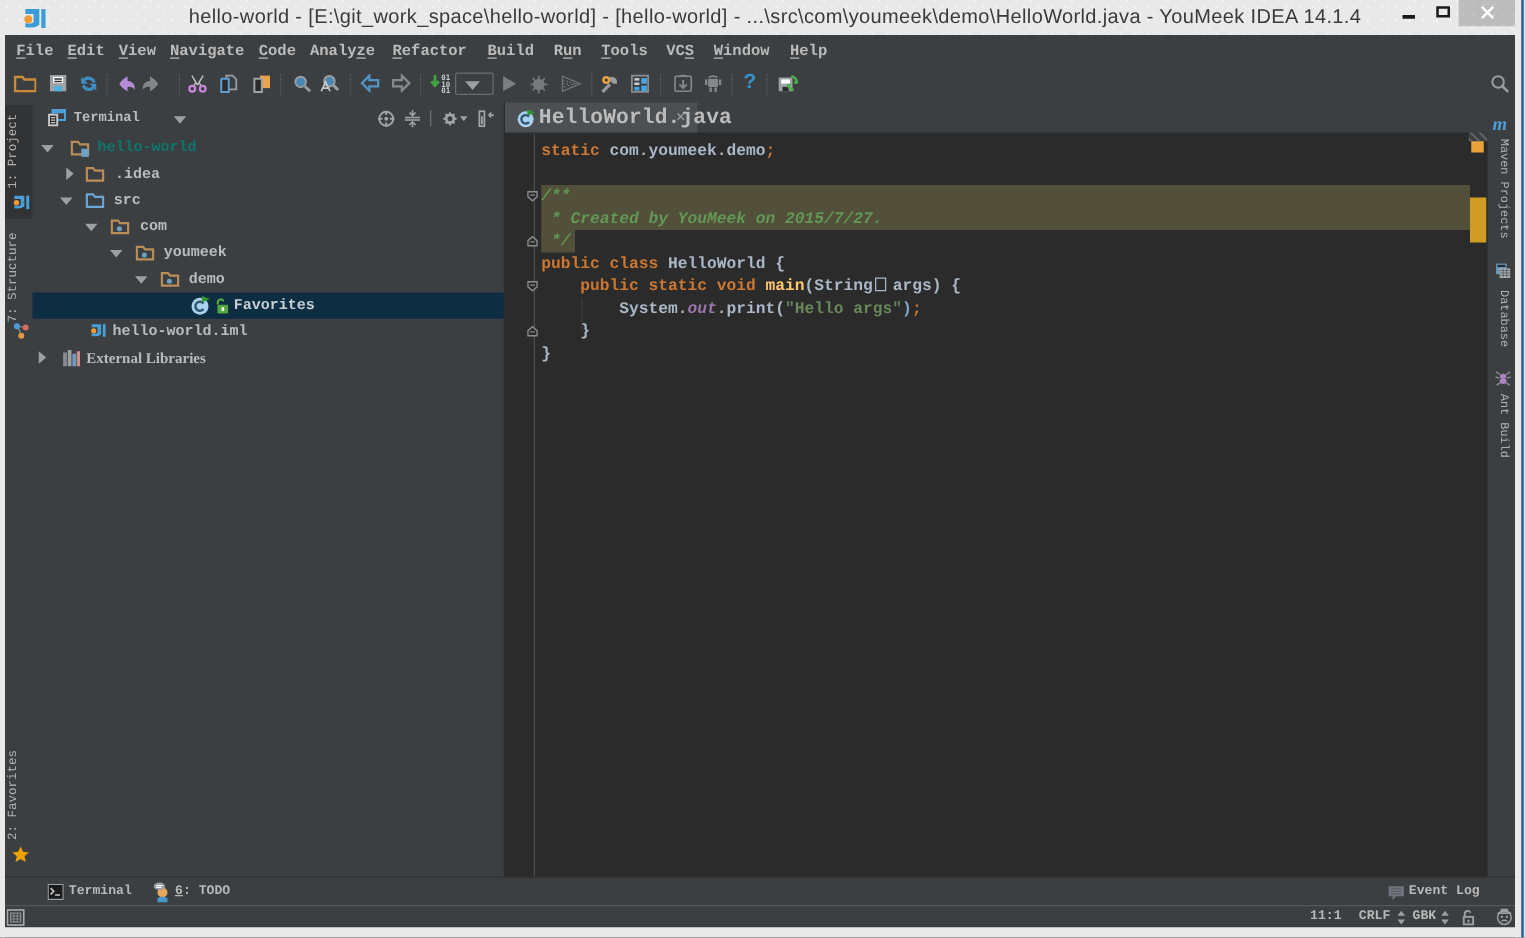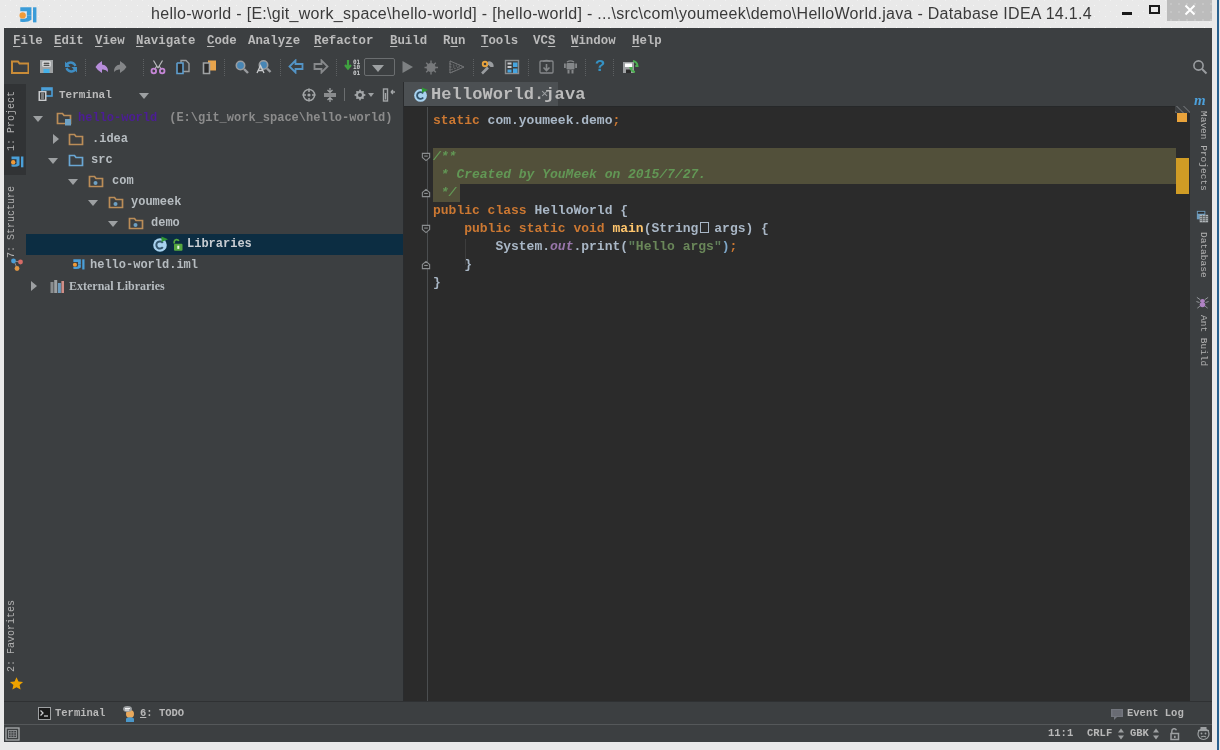--- a/index.html
+++ b/index.html
@@ -55,21 +55,21 @@
   .pr { color:#7ea7c8; }
   .sel { position:absolute; background:#52503a; }
   .fold { position:absolute; left:421px; width:10px; height:10px; }
   
   .bbtext { position:absolute; font-size:10.5px; font-weight:bold; color:#b8b8b8; height:22px; line-height:22px; }
   .sbtext { position:absolute; font-size:10.5px; color:#b8b8b8; height:17px; line-height:17px; }
 </style>
 </head>
 <body>
   <div class="abs" id="titlebar"></div>
-  <div class="abs" id="title-text">hello-world - [E:\git_work_space\hello-world] - [hello-world] - ...\src\com\youmeek\demo\HelloWorld.java - Database IDEA 14.1.4</div>
+  <div class="abs" id="title-text">hello-world - [E:\git_work_space\hello-world] - [hello-world] - ...\src\com\youmeek\demo\HelloWorld.java - YouMeek IDEA 14.1.4</div>
   <div class="abs" id="btn-min"></div>
   <div class="abs" id="btn-max"></div>
   <div class="abs" id="btn-close-bg"></div>
   <svg class="abs" style="left:1184px;top:4px" width="12" height="12" viewBox="0 0 12 12">
     <path d="M1.5 1.5 L10.5 10.5 M10.5 1.5 L1.5 10.5" stroke="#ffffff" stroke-width="2"></path>
   </svg>
 
   <div class="abs" id="app"></div>
   <div class="abs" id="border-left"></div>
   <div class="abs" id="border-right"></div>
@@ -278,21 +278,21 @@
   </svg>
   <div class="abs" style="left:368px;top:93px;width:0;height:0;border-left:3.5px solid transparent;border-right:3.5px solid transparent;border-top:4.5px solid #9da0a2"></div>
   <svg class="abs" style="left:382px;top:88px" width="14" height="14" viewBox="0 0 14 14">
     <rect x="1.5" y="1" width="4" height="12" fill="none" stroke="#a2a5a7" stroke-width="1.4"></rect>
     <rect x="2.8" y="5" width="1.4" height="6.5" fill="#a2a5a7"></rect>
     <path d="M13 4 L9 4 M9 4 L11 2 M9 4 L11 6" stroke="#a2a5a7" stroke-width="1.4" fill="none"></path>
   </svg>
 
   <div class="abs" style="left:26px;top:234px;width:378px;height:21px;background:#0c2d42"></div>
 
-  <div class="trow" style="top:108px;"><span style="position:absolute;left:52px;font-weight:bold;color:#4c1d95">hello-world</span><span style="position:absolute;left:136px;color:#8c8c8c"> (E:\git_work_space\hello-world)</span></div>
+  <div class="trow" style="top:108px;"><span style="position:absolute;left:52px;font-weight:bold;color:#0f766e">hello-world</span></div>
   <div class="tar-d" style="left:33px;top:116px"></div>
   <svg class="abs" style="left:56px;top:111px" width="16" height="15" viewBox="0 0 16 15">
     <path d="M1.5 2.5 h5 l1.5 2 h6.5 v8 h-13 z" fill="none" stroke="#bb8d58" stroke-width="1.7"></path>
     <rect x="9" y="8" width="6" height="6.5" fill="#6ea1c4"></rect>
   </svg>
   <div class="trow" style="top:129px;"><span style="position:absolute;left:66px">.idea</span></div>
   <div class="tar-r" style="left:53px;top:134px"></div>
   <svg class="abs" style="left:68px;top:132px" width="16" height="15" viewBox="0 0 16 15">
     <path d="M1.5 2.5 h5 l1.5 2 h6.5 v8 h-13 z" fill="none" stroke="#bb8d58" stroke-width="1.7"></path>
   </svg>
@@ -312,21 +312,21 @@
   <svg class="abs" style="left:108px;top:195px" width="16" height="15" viewBox="0 0 16 15">
     <path d="M1.5 2.5 h5 l1.5 2 h6.5 v8 h-13 z" fill="none" stroke="#bb8d58" stroke-width="1.7"></path>
     <circle cx="7.5" cy="9" r="2" fill="#6ea1c4"></circle>
   </svg>
   <div class="trow" style="top:213px;"><span style="position:absolute;left:125px">demo</span></div>
   <div class="tar-d" style="left:108px;top:221px"></div>
   <svg class="abs" style="left:128px;top:216px" width="16" height="15" viewBox="0 0 16 15">
     <path d="M1.5 2.5 h5 l1.5 2 h6.5 v8 h-13 z" fill="none" stroke="#bb8d58" stroke-width="1.7"></path>
     <circle cx="7.5" cy="9" r="2" fill="#6ea1c4"></circle>
   </svg>
-  <div class="trow" style="top:234px;"><span style="position:absolute;left:161px;color:#c8cdd2">Libraries</span></div>
+  <div class="trow" style="top:234px;"><span style="position:absolute;left:161px;color:#c8cdd2">Favorites</span></div>
   <svg class="abs" style="left:152px;top:236px" width="17" height="17" viewBox="0 0 17 17">
     <circle cx="8" cy="9" r="6.8" fill="#a8d2ef"></circle>
     <path d="M10.8 6.8 a3.6 3.6 0 1 0 0 4.4" stroke="#33566e" stroke-width="2" fill="none"></path>
     <path d="M9.5 0.5 L16 3.2 L9.5 6 Z" fill="#2f9633"></path>
   </svg>
   <svg class="abs" style="left:171px;top:238px" width="13" height="14" viewBox="0 0 13 14">
     <rect x="3" y="5.8" width="8.5" height="7" rx="1" fill="#55a83f"></rect>
     <path d="M3.2 5.5 V3.8 a2.4 2.4 0 0 1 4.6 -0.8" stroke="#55a83f" stroke-width="1.7" fill="none"></path>
     <rect x="6.3" y="7.7" width="2" height="3.2" fill="#e8f5e4"></rect>
   </svg>

